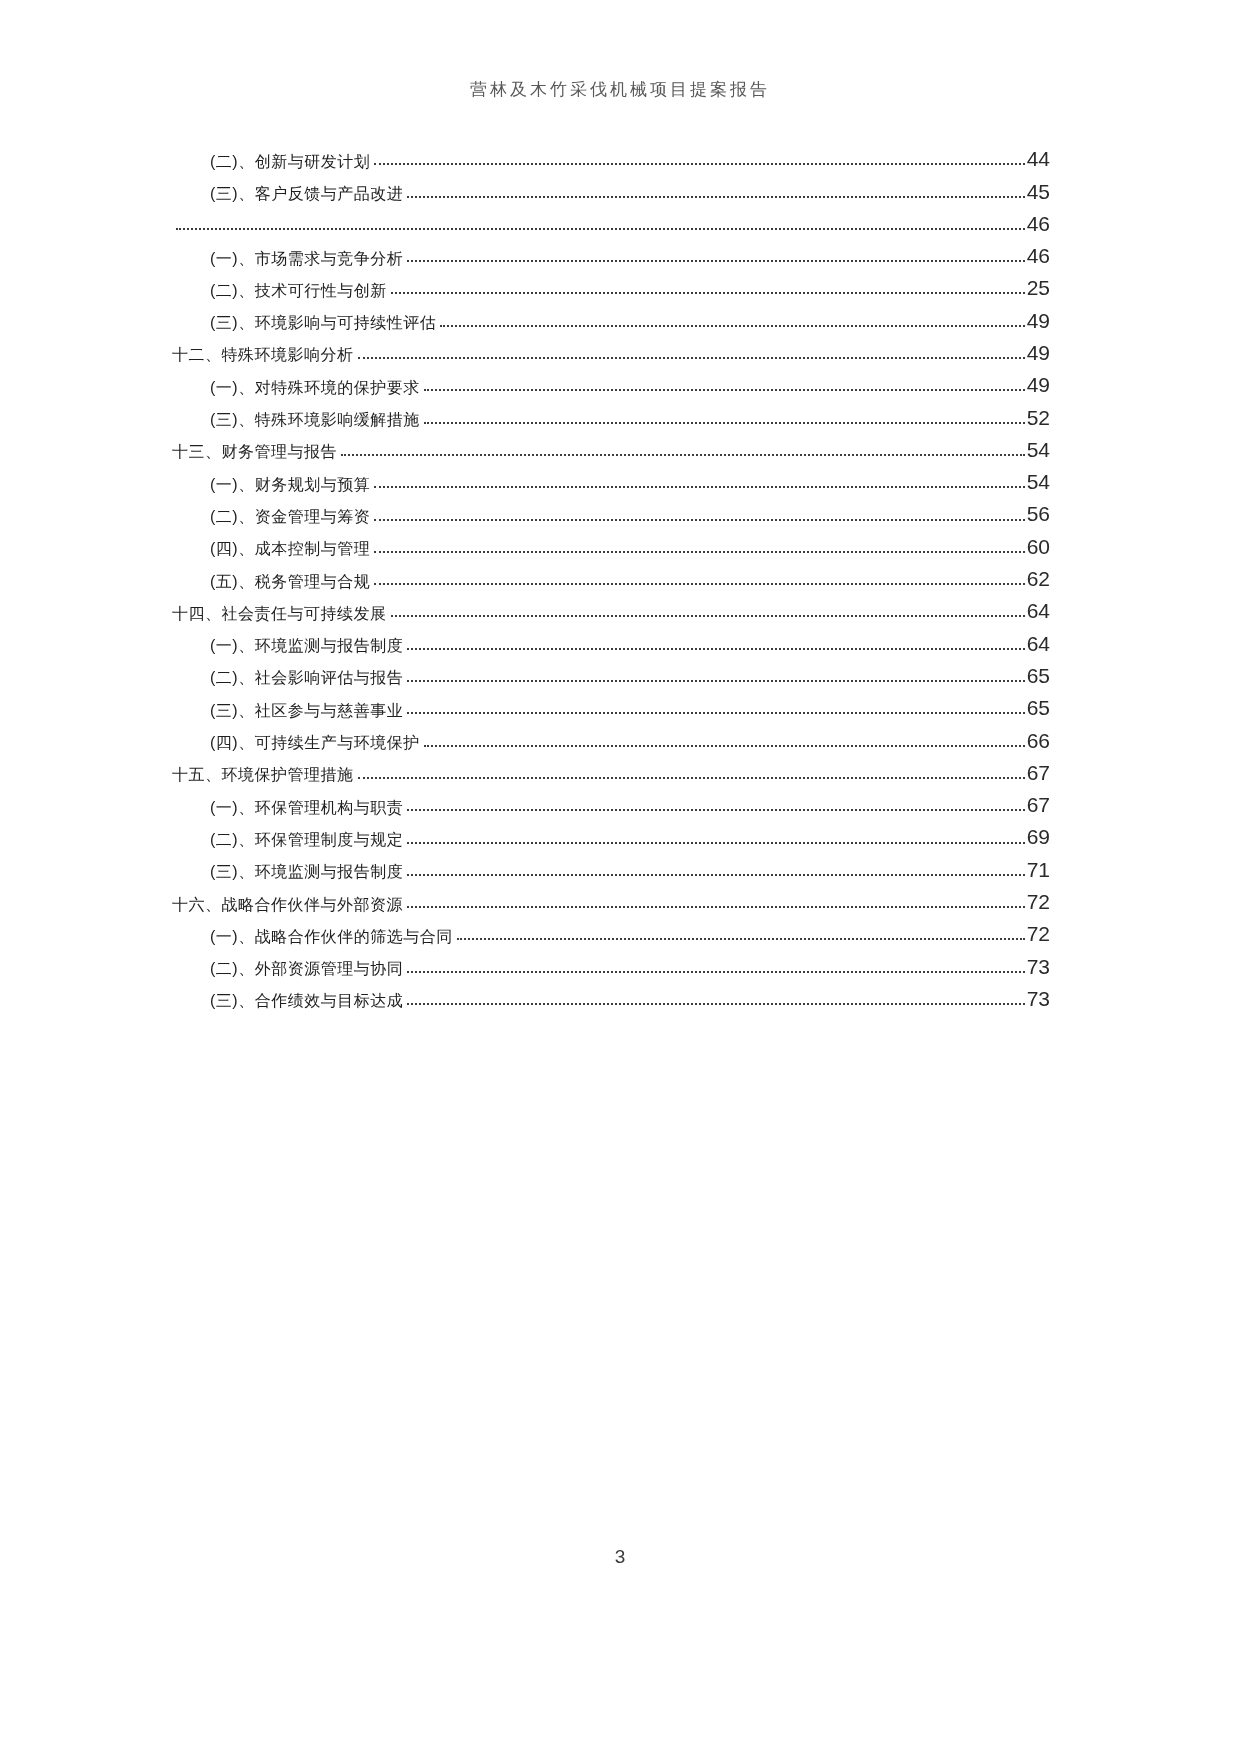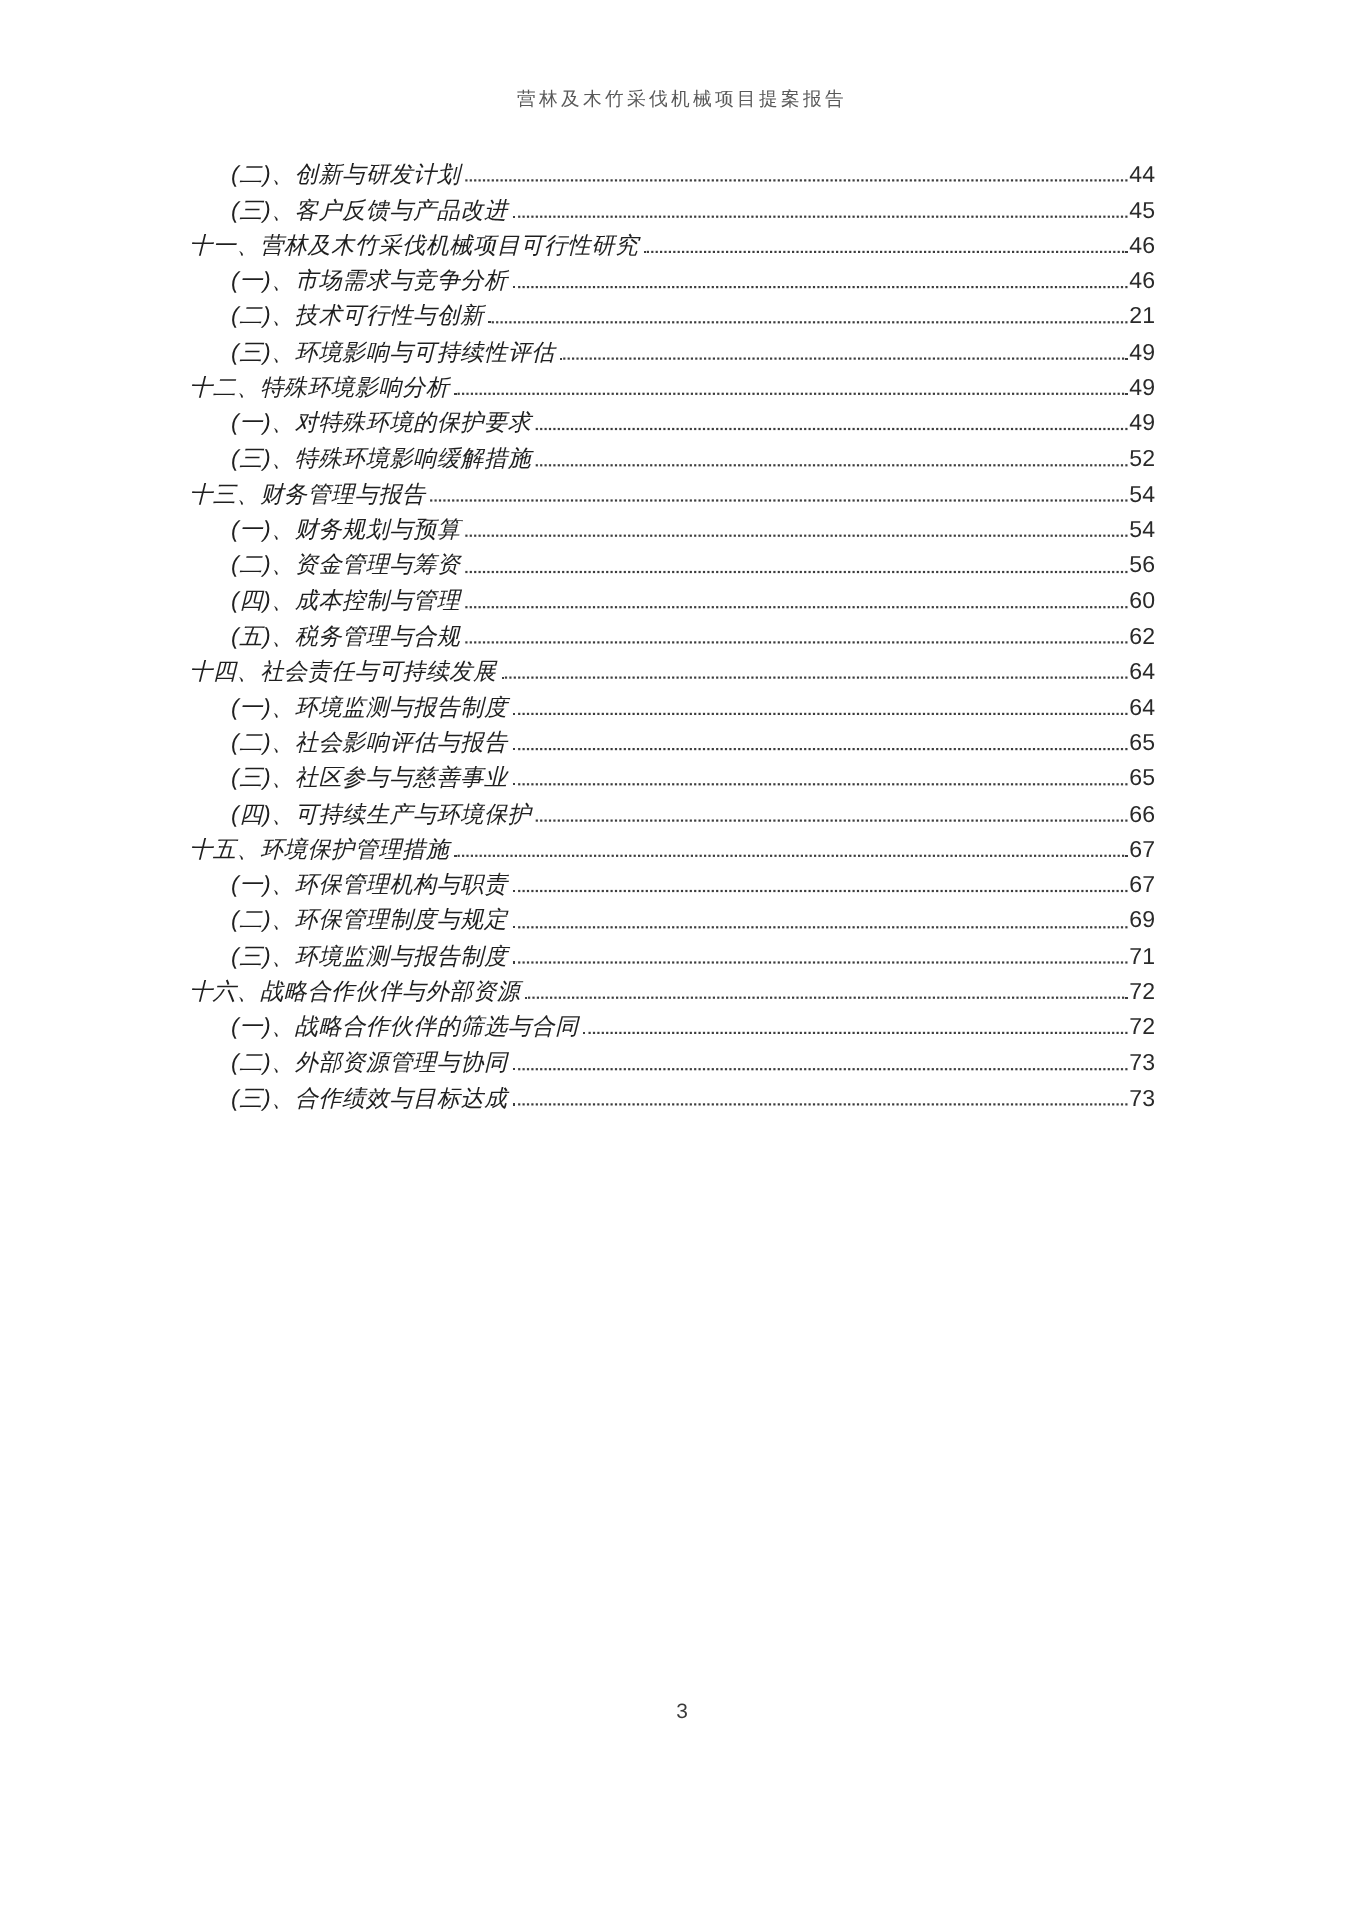--- a/index.html
+++ b/index.html
@@ -38,25 +38,24 @@
     align-items: flex-end;
     height: 32.3px;
     box-sizing: border-box;
     padding-bottom: 2px;
     cursor: default;
   }
   .toc-entry.lvl1 { padding-left: 0; }
   .toc-entry.lvl2 { padding-left: 38px; }
   .toc-label {
     white-space: nowrap;
-    font-size: 21px;
+    font-size: 16px;
     line-height: 1.1;
     letter-spacing: 0.5px;
     color: #1f1f1f;
-    font-style: italic;
   }
   .toc-dots {
     flex: 1 1 auto;
     min-width: 12px;
     border-bottom: 2px dotted #3c3c3c;
     margin: 0 2px 5px 4px;
   }
   .toc-page {
     white-space: nowrap;
     font-size: 21px;
@@ -86,33 +85,32 @@
     <span class="toc-label">(二)、创新与研发计划</span>
     <span class="toc-dots"></span>
     <span class="toc-page">44</span>
   </div>
       <div class="toc-entry lvl2">
     <span class="toc-label">(三)、客户反馈与产品改进</span>
     <span class="toc-dots"></span>
     <span class="toc-page">45</span>
   </div>
       <div class="toc-entry lvl1">
-    <span class="toc-label">十一、营林及木竹采伐机械项目可行性研究</span>
     <span class="toc-dots"></span>
     <span class="toc-page">46</span>
   </div>
       <div class="toc-entry lvl2">
     <span class="toc-label">(一)、市场需求与竞争分析</span>
     <span class="toc-dots"></span>
     <span class="toc-page">46</span>
   </div>
       <div class="toc-entry lvl2">
     <span class="toc-label">(二)、技术可行性与创新</span>
     <span class="toc-dots"></span>
-    <span class="toc-page">21</span>
+    <span class="toc-page">25</span>
   </div>
       <div class="toc-entry lvl2">
     <span class="toc-label">(三)、环境影响与可持续性评估</span>
     <span class="toc-dots"></span>
     <span class="toc-page">49</span>
   </div>
       <div class="toc-entry lvl1">
     <span class="toc-label">十二、特殊环境影响分析</span>
     <span class="toc-dots"></span>
     <span class="toc-page">49</span>

